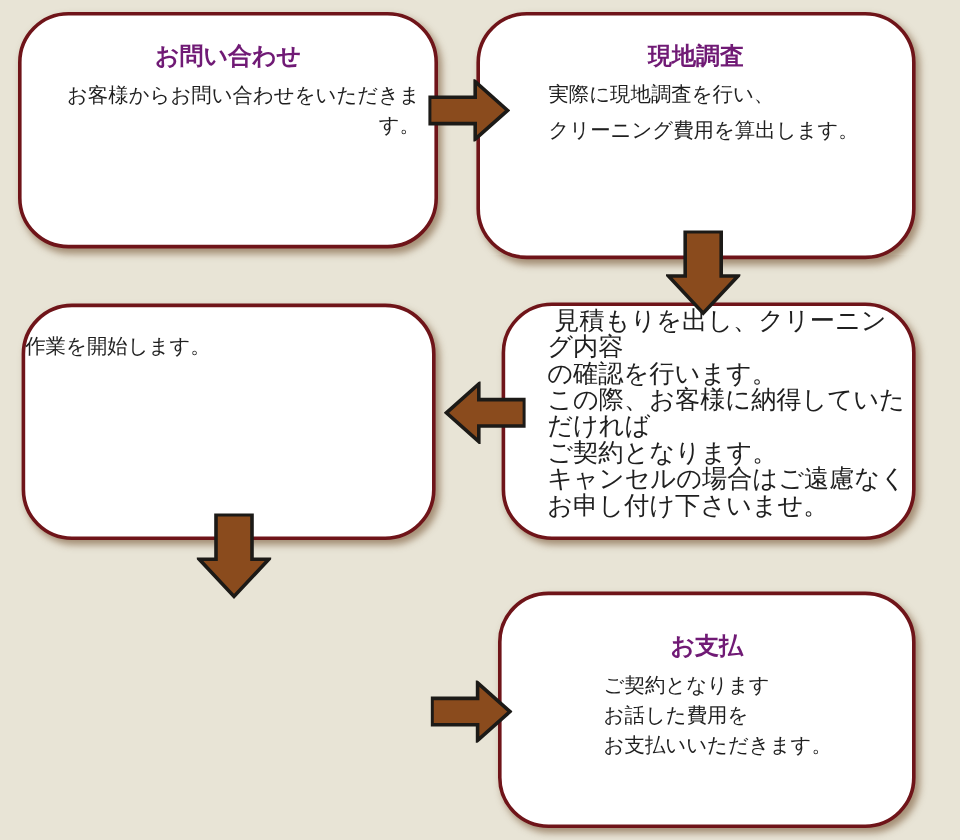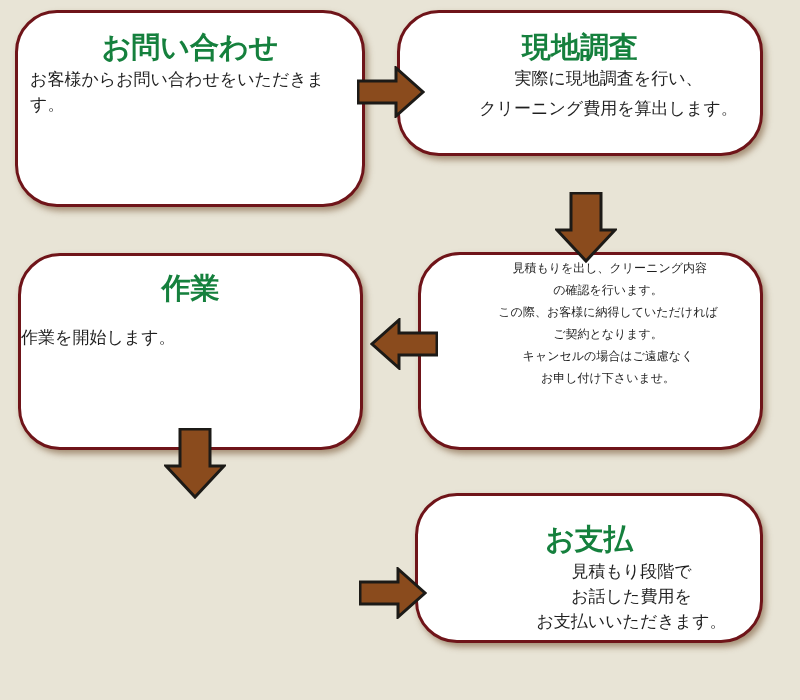--- a/index.html
+++ b/index.html
@@ -18,48 +18,48 @@
   .box {
     position: absolute;
     box-sizing: border-box;
     background: #ffffff;
     border: 3px solid #6f1419;
     border-radius: 42px;
     box-shadow: 3px 4px 6px rgba(110, 72, 38, 0.55);
     z-index: 1;
   }
   .title {
-    font-size: 29px;
+    font-size: 20px;
     font-weight: bold;
-    color: #15803d;
+    color: #701a75;
     text-align: center;
     line-height: 34px;
   }
   .body {
     font-size: 17px;
     color: #1f1f1f;
     line-height: 25px;
     white-space: pre-wrap;
-    text-align: center;
+    text-align: left;
   }
   
   .box-1 { left: 15px;  top: 10px;  width: 350px; height: 197px; }
-  .box-2 { left: 397px; top: 10px;  width: 366px; height: 146px; }
+  .box-2 { left: 397px; top: 10px;  width: 366px; height: 206px; }
   .box-1 .title, .box-2 .title { margin-top: 17px; }
-  .box-1 .body { margin-top: 3px; text-align: left; padding: 0 12px; }
+  .box-1 .body { margin-top: 3px; text-align: right; padding: 0 12px; }
   .box-2 .body { margin-top: 0;  padding-left: 57px; line-height: 30px; }
   
   .box-3 { left: 18px;  top: 253px; width: 345px; height: 197px; }
   .box-4 { left: 418px; top: 252px; width: 345px; height: 198px; }
   .box-3 .title, .box-4 .title { margin-top: 15px; }
   .box-3 .body { margin-top: 20px; text-align: left; line-height: 26px; }
-  .box-4 .body { margin-top: 2px; padding-left: 35px; font-size: 12px; line-height: 22px; }
+  .box-4 .body { margin-top: 2px; padding-left: 35px; font-size: 21px; line-height: 22px; }
   
   .box-5 { left: 18px;  top: 492px; width: 349px; height: 195px; }
-  .box-6 { left: 415px; top: 493px; width: 348px; height: 150px; }
+  .box-6 { left: 415px; top: 493px; width: 348px; height: 197px; }
   .box-5 .title, .box-6 .title { margin-top: 26px; }
   .box-5 .body { margin-top: 14px; padding-left: 43px; line-height: 24px; }
   .box-6 .body { margin-top: 3px;  padding-left: 85px; line-height: 25px; }
   
   .arrow { position: absolute; z-index: 5; }
   .arrow polygon {
     fill: #8a4b1d;
     stroke: #1c1a17;
     stroke-width: 3;
     stroke-linejoin: miter;
@@ -89,28 +89,27 @@
   <div class="box box-4">
     <div class="body"> 見積もりを出し、クリーニング内容
 の確認を行います。
 この際、お客様に納得していただければ
 ご契約となります。
 キャンセルの場合はご遠慮なく
 お申し付け下さいませ。</div>
   </div>
 
   <div class="box box-3">
-    <div class="title">作業</div>
     <div class="body">作業を開始します。</div>
   </div>
 
 
   <div class="box box-6">
     <div class="title">お支払</div>
-    <div class="body">見積もり段階で
+    <div class="body">ご契約となります
 お話した費用を
 お支払いいただきます。</div>
   </div>
 
   <svg class="arrow arrow-a" width="68" height="52" viewBox="0 0 68 52">
     <polygon points="1,15 39,15 39,2 66,26 39,50 39,37 1,37"></polygon>
   </svg>
 
   <svg class="arrow arrow-b" width="62" height="72" viewBox="0 0 62 72">
     <polygon points="16,1 46,1 46,38 60,38 31,69 2,38 16,38"></polygon>

